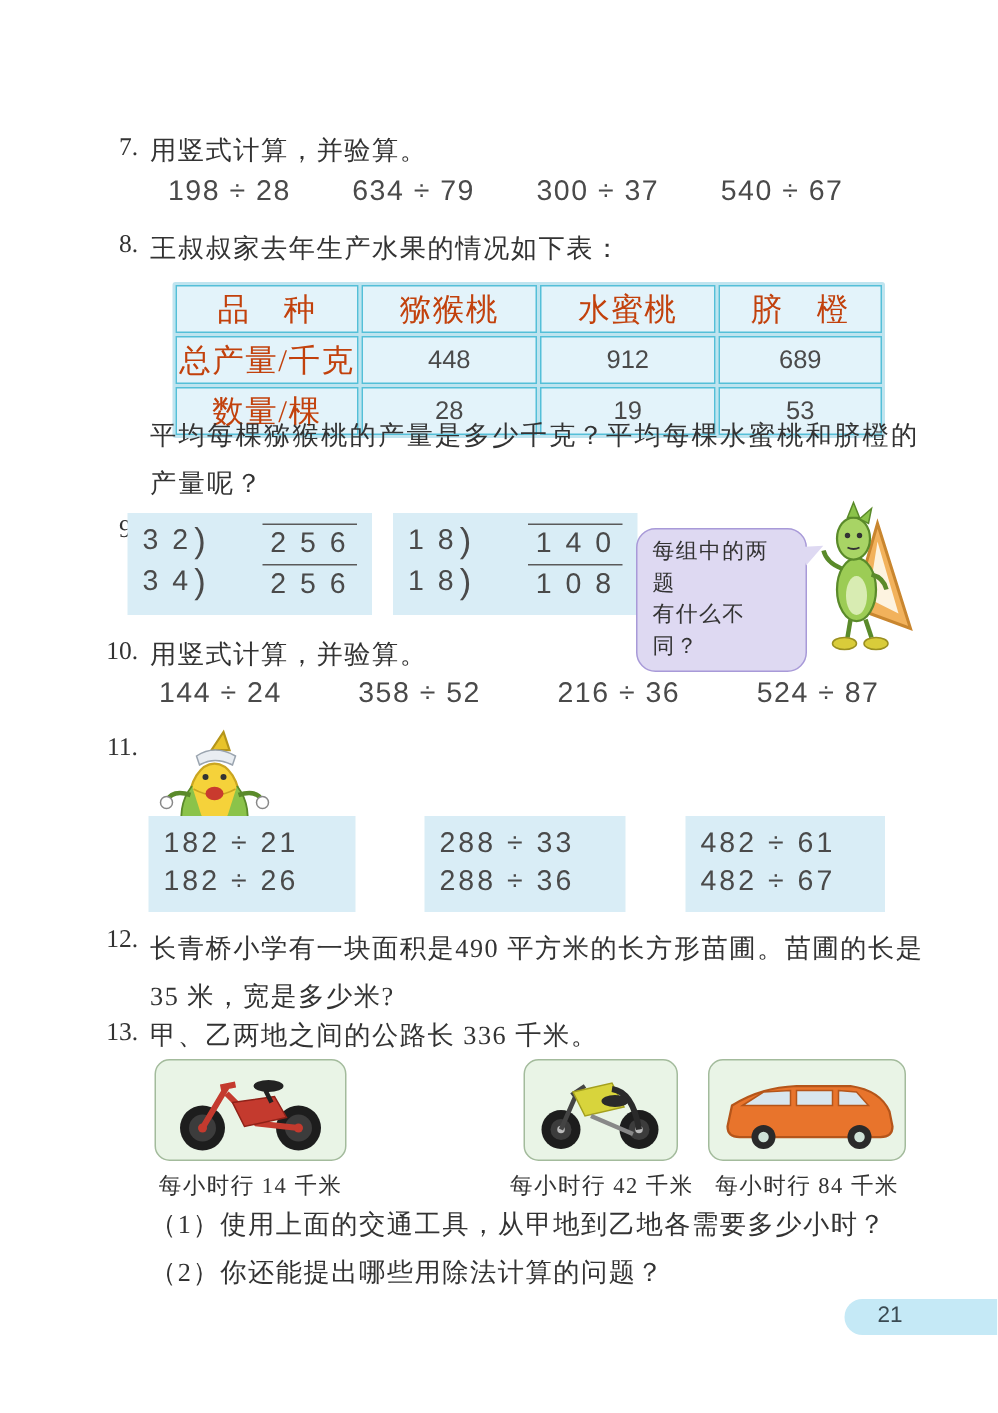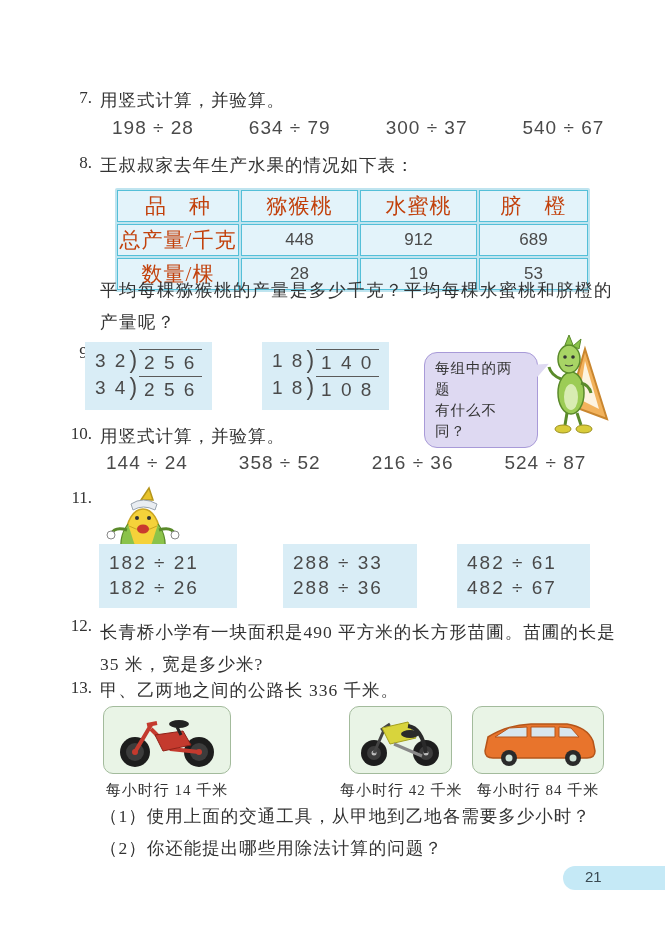--- a/index.html
+++ b/index.html
@@ -31,21 +31,21 @@
                     text-align:center; font-size:21px; letter-spacing:1px; color:#c2410c; }
   .fruit-table td.num { font-family:"Liberation Sans","DejaVu Sans",sans-serif;
                         font-size:17px; color:#4a4a4a; letter-spacing:0; }
   .c0 { width:118px; } .c1 { width:113px; } .c2 { width:113px; } .c3 { width:105px; }
   
   .ldbox { position:absolute; background:#d9edf6; padding:6px 10px 7px 10px; }
   .ldrow { display:flex; align-items:flex-start;
            font-family:"Liberation Sans","DejaVu Sans",sans-serif;
            font-size:19px; color:#4a4a4a; letter-spacing:2px; line-height:24px; margin:1px 0;justify-content:space-between; }
   .ldp { font-size:23px; line-height:22px; margin:0 0 0 2px; font-weight:300; }
-  .ldn { border-top:1.5px solid #5a5a5a; padding:1px 6px 0 5px; }
+  .ldn { border-top:1.5px solid #5a5a5a; padding:1px 6px 0 5px;margin-left:36px; }
   
   .bubble { position:absolute; box-sizing:border-box; }
   .bubble-purple { left:424px; top:352px; width:114px; padding:5px 10px;
                    background:#ded9f2; border:1px solid #a89ad8; border-radius:13px;
                    font-size:14.5px; line-height:21px; letter-spacing:1px; color:#333; }
   .bubble-purple::after { content:""; position:absolute; right:-13px; top:9px; width:0; height:0;
                    border-top:4px solid transparent; border-bottom:9px solid transparent;
                    border-left:15px solid #ded9f2; transform:rotate(-18deg); }
   .bubble-pink { left:170px; top:494px; width:282px; padding:6px 8px;
                  background:#fbd9ec; border:1px solid #ee8fc2; border-radius:19px;
@@ -68,21 +68,21 @@
 </head>
 <body>
 
 <div class="page">
 
 
   <div class="item" style="top:88px">
     <span class="qnum">7.</span>
     <span class="qtext">用竖式计算，并验算。</span>
   </div>
-  <div class="expr-row" style="top:117px;left:112px;gap:55px">
+  <div class="expr-row" style="top:117px;left:112px;gap:41px">
     <span class="expr">198 ÷ 28</span>
     <span class="expr">634 ÷ 79</span>
     <span class="expr">300 ÷ 37</span>
     <span class="expr">540 ÷ 67</span>
   </div>
 
   <div class="item" style="top:153px">
     <span class="qnum">8.</span>
     <span class="qtext">王叔叔家去年生产水果的情况如下表：</span>
   </div>

